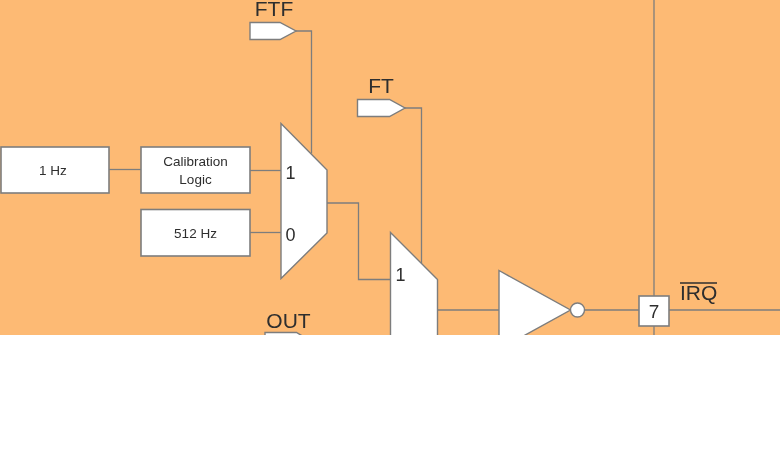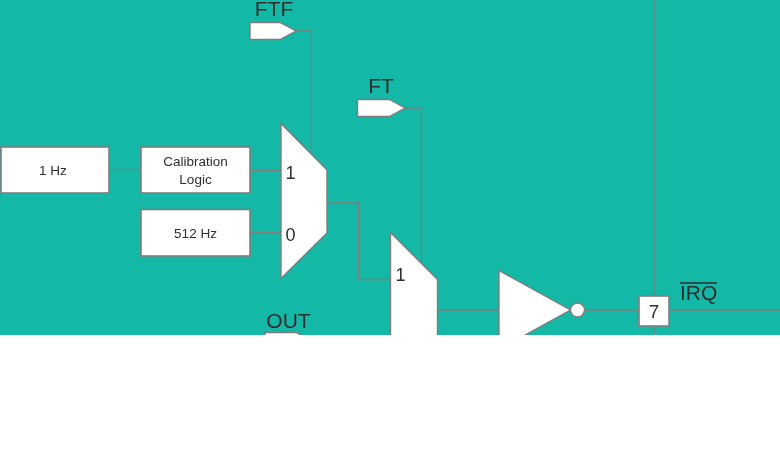--- a/index.html
+++ b/index.html
@@ -5,21 +5,21 @@
   html, body {
     margin: 0;
     padding: 0;
     background: #ffffff;
     font-family: "Liberation Sans", sans-serif;
   }
   .stage {
     position: relative;
     width: 780px;
     height: 335px;
-    background: #14b8a6;
+    background: #fdba74;
     overflow: hidden;
   }
   svg { display: block; }
   .wire {
     stroke: #7d7d7d;
     stroke-width: 1.3;
     fill: none;
   }
   .shape {
     stroke: #7d7d7d;

